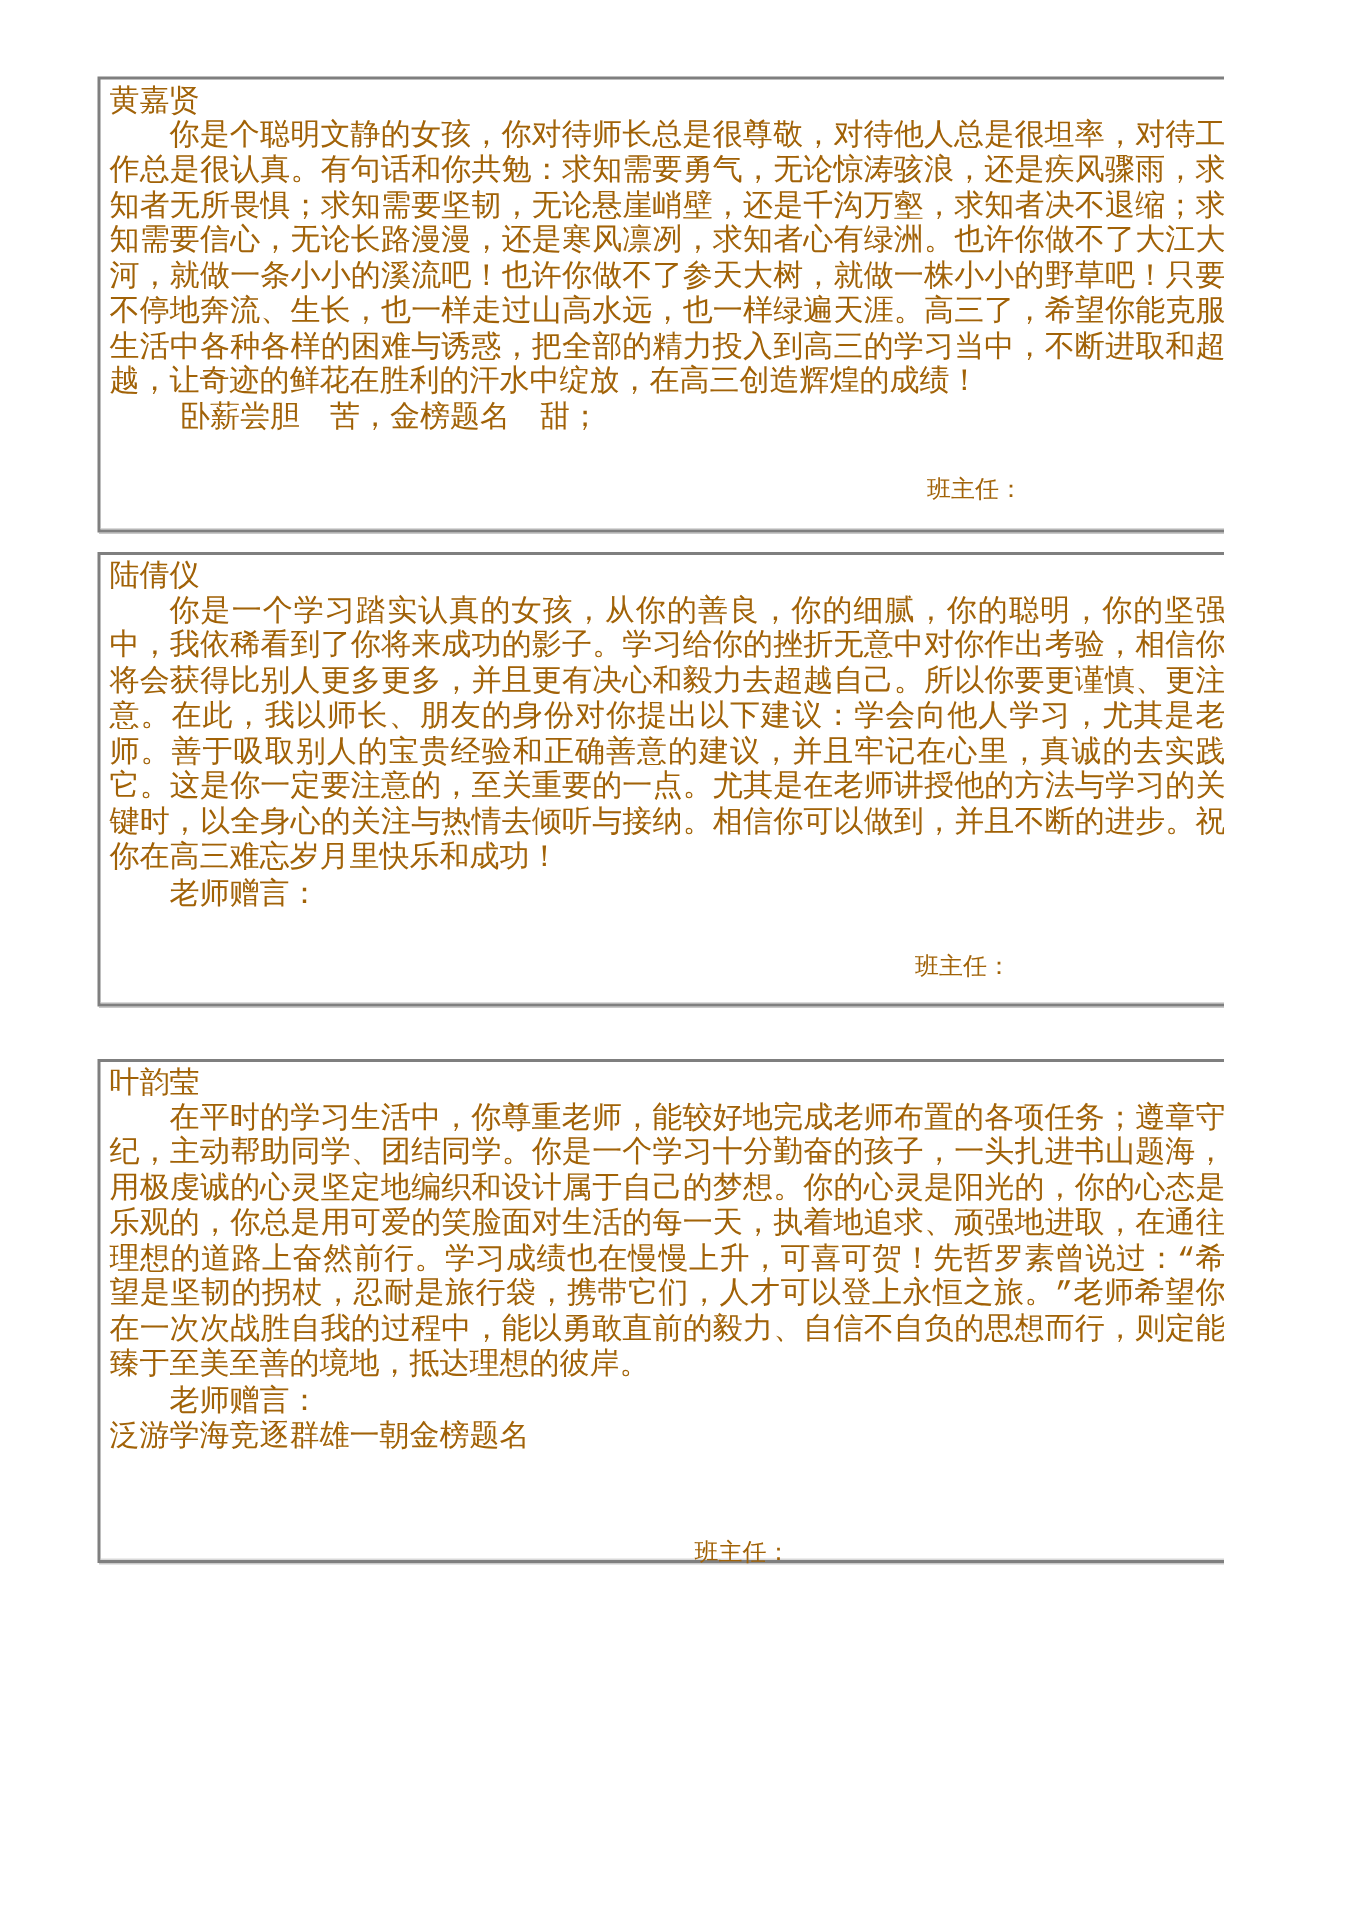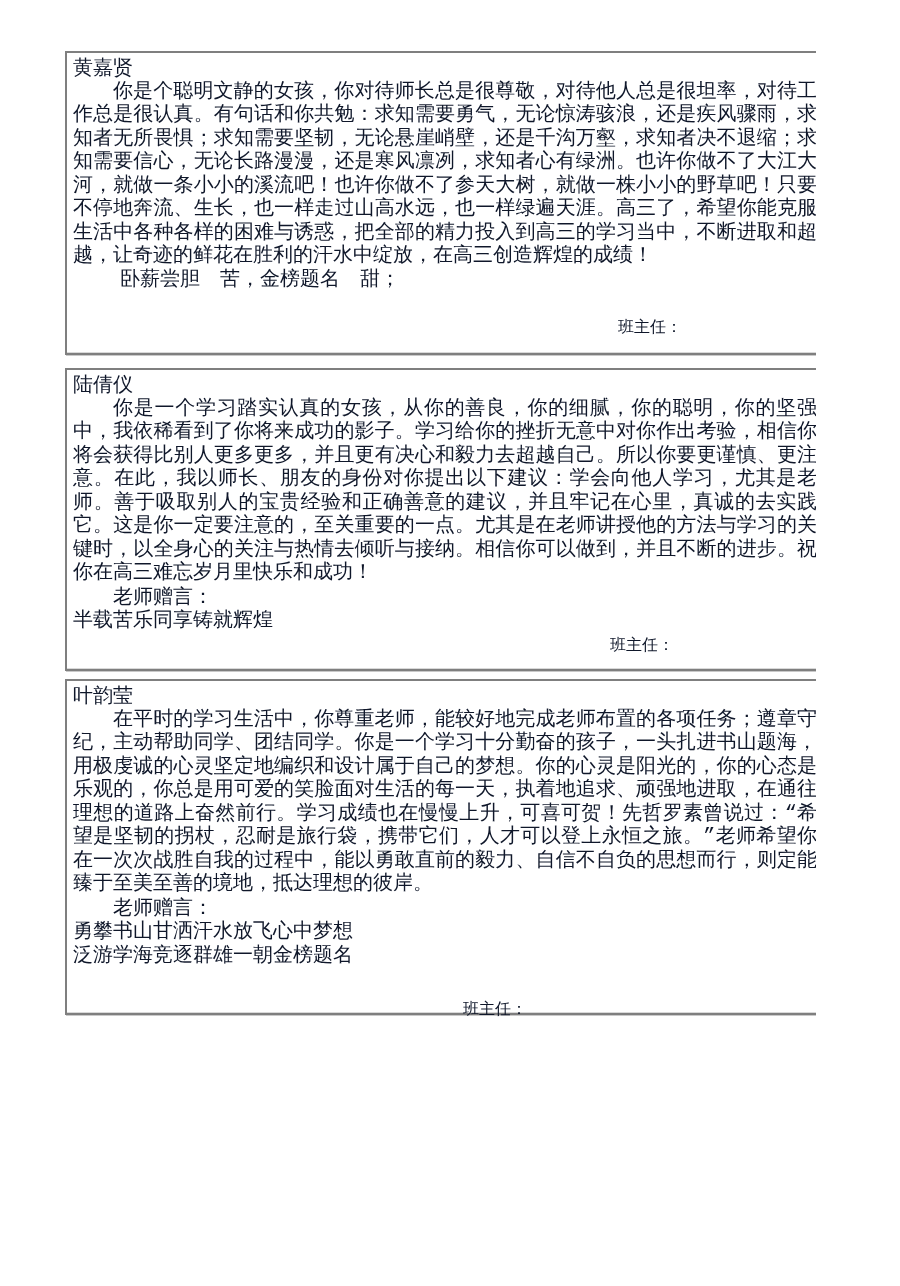--- a/index.html
+++ b/index.html
@@ -6,38 +6,38 @@
     margin: 0;
     padding: 0;
     background: #ffffff;
   }
   .page {
     position: relative;
     width: 816px;
     height: 1286px;
     background: #ffffff;
     font-family: "Liberation Serif", "DejaVu Serif", serif;
-    color: #0f172a;
+    color: #a16207;
     overflow: hidden;
   }
   .card {
     position: absolute;
     left: 65px;
     width: 760px;
     box-sizing: border-box;
     background: #ffffff;
     border: 2px solid #7f7f7f;
     box-shadow: 1px 1px 0 #c9c9c9, inset -1px -1px 0 #d9d9d9;
     padding: 3px 6px;
     font-size: 20px;
     line-height: 23.5px;
   }
   .card1 { top: 51px;  height: 304px; }
   .card2 { top: 368px; height: 303px; }
-  .card3 { top: 679px; height: 336px; }
+  .card3 { top: 706px; height: 336px; }
 
   .student-name {
     font-size: 20px;
     line-height: 23.5px;
     white-space: nowrap;
   }
   .comment {
     margin: 0;
     text-indent: 2em;
     text-align: justify;
@@ -67,26 +67,24 @@
     <div class="student-name">黄嘉贤</div>
     <p class="comment">你是个聪明文静的女孩，你对待师长总是很尊敬，对待他人总是很坦率，对待工作总是很认真。有句话和你共勉：求知需要勇气，无论惊涛骇浪，还是疾风骤雨，求知者无所畏惧；求知需要坚韧，无论悬崖峭壁，还是千沟万壑，求知者决不退缩；求知需要信心，无论长路漫漫，还是寒风凛冽，求知者心有绿洲。也许你做不了大江大河，就做一条小小的溪流吧！也许你做不了参天大树，就做一株小小的野草吧！只要不停地奔流、生长，也一样走过山高水远，也一样绿遍天涯。高三了，希望你能克服生活中各种各样的困难与诱惑，把全部的精力投入到高三的学习当中，不断进取和超越，让奇迹的鲜花在胜利的汗水中绽放，在高三创造辉煌的成绩！</p>
     <div class="motto-2">卧薪尝胆　苦，金榜题名　甜；</div>
     <div class="teacher-sign">班主任：</div>
   </section>
 
   <section class="card card2">
     <div class="student-name">陆倩仪</div>
     <p class="comment">你是一个学习踏实认真的女孩，从你的善良，你的细腻，你的聪明，你的坚强中，我依稀看到了你将来成功的影子。学习给你的挫折无意中对你作出考验，相信你将会获得比别人更多更多，并且更有决心和毅力去超越自己。所以你要更谨慎、更注意。在此，我以师长、朋友的身份对你提出以下建议：学会向他人学习，尤其是老师。善于吸取别人的宝贵经验和正确善意的建议，并且牢记在心里，真诚的去实践它。这是你一定要注意的，至关重要的一点。尤其是在老师讲授他的方法与学习的关键时，以全身心的关注与热情去倾听与接纳。相信你可以做到，并且不断的进步。祝你在高三难忘岁月里快乐和成功！</p>
     <div class="gift-label">老师赠言：</div>
-    <div class="gift-line">半载苦乐同享铸就辉煌</div>
     <div class="teacher-sign">班主任：</div>
   </section>
 
   <section class="card card3">
     <div class="student-name">叶韵莹</div>
     <p class="comment">在平时的学习生活中，你尊重老师，能较好地完成老师布置的各项任务；遵章守纪，主动帮助同学、团结同学。你是一个学习十分勤奋的孩子，一头扎进书山题海，用极虔诚的心灵坚定地编织和设计属于自己的梦想。你的心灵是阳光的，你的心态是乐观的，你总是用可爱的笑脸面对生活的每一天，执着地追求、顽强地进取，在通往理想的道路上奋然前行。学习成绩也在慢慢上升，可喜可贺！先哲罗素曾说过：“希望是坚韧的拐杖，忍耐是旅行袋，携带它们，人才可以登上永恒之旅。”老师希望你在一次次战胜自我的过程中，能以勇敢直前的毅力、自信不自负的思想而行，则定能臻于至美至善的境地，抵达理想的彼岸。</p>
     <div class="gift-label">老师赠言：</div>
-    <div class="gift-line">勇攀书山甘洒汗水放飞心中梦想</div>
     <div class="gift-line">泛游学海竞逐群雄一朝金榜题名</div>
     <div class="teacher-sign">班主任：</div>
   </section>
 
 </div>
 
 </body></html>

